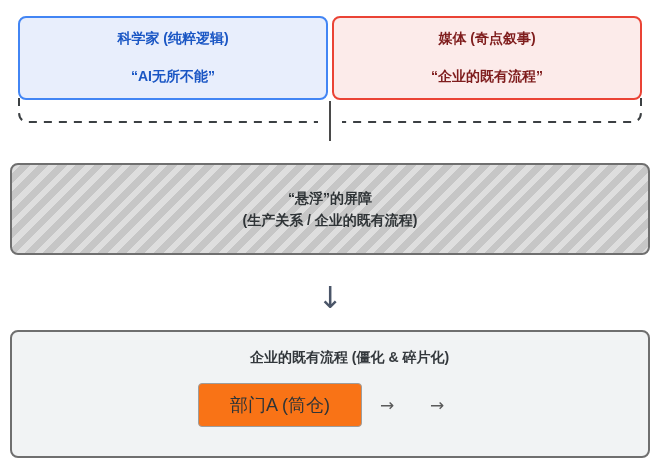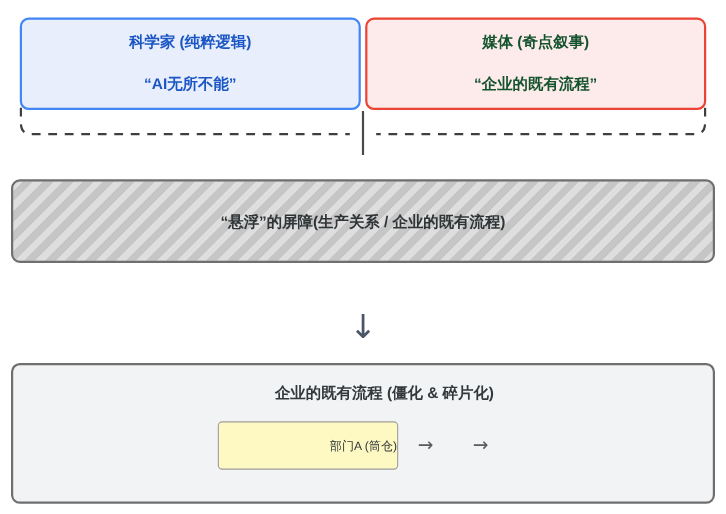--- a/index.html
+++ b/index.html
@@ -44,54 +44,54 @@
     width: 310px;
     background: #e8eefc;
     border-color: #4285f4;
     color: #1a56c4;
   }
   #box-media {
     left: 332px;
     width: 310px;
     background: #fcebea;
     border-color: #ea4335;
-    color: #14532d;
+    color: #7f1d1d;
   }
   .persona-line-1 { display: block; }
   .persona-line-2 { display: block; margin-top: 16px; }
 
   
   #bracket-svg {
     position: absolute;
     left: 0;
     top: 96px;
     width: 660px;
     height: 50px;
   }
 
   
   #barrier-box {
     position: absolute;
     left: 10px;
     top: 163px;
     width: 640px;
-    height: 76px;
+    height: 92px;
     box-sizing: border-box;
     border: 2px solid #6f6f6f;
     border-radius: 8px;
     background-color: #cbcbcb;
     background-image: repeating-linear-gradient(
         135deg,
         #dedede 0px,
         #dedede 6px,
         #c6c6c6 6px,
         #c6c6c6 13px
     );
     display: flex;
-    flex-direction: row;
+    flex-direction: column;
     align-items: center;
     justify-content: center;
     line-height: 1.6;
     font-size: 14px;
     font-weight: bold;
     color: #2f3437;
     text-align: center;
   }
 
   
@@ -134,27 +134,27 @@
     margin-top: 16px;
     display: flex;
     align-items: center;
     justify-content: center;
     width: 100%;
   }
   .dept-box {
     width: 164px;
     height: 44px;
     box-sizing: border-box;
-    background: #fef9c3;
+    background: #f97316;
     border: 1px solid #9d9d9d;
     border-radius: 4px;
     display: flex;
     align-items: center;
-    justify-content: flex-end;
-    font-size: 11px;
+    justify-content: center;
+    font-size: 18px;
     color: #2f3437;
     text-align: center;
   }
   .dept-arrow {
     width: 50px;
     text-align: center;
     font-size: 17px;
     color: #5a5a5a;
     font-family: "DejaVu Sans", sans-serif;
   }

